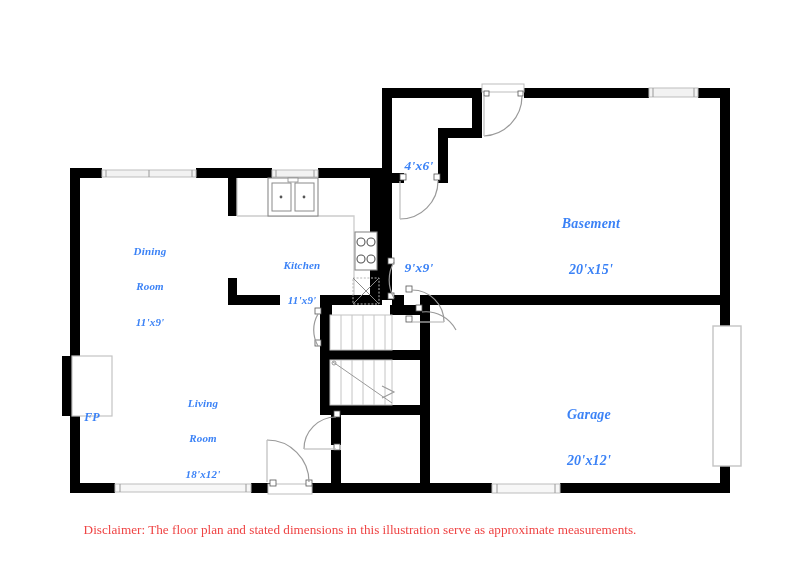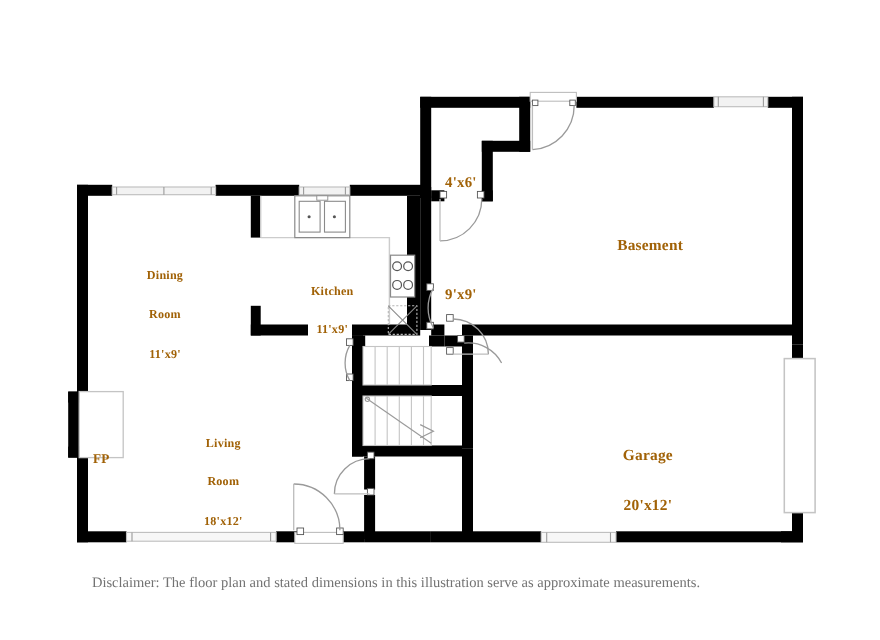--- a/index.html
+++ b/index.html
@@ -25,41 +25,42 @@
     left: 0; top: 0;
     width: 800px;
     height: 582px;
     display: block;
   }
   .room-label {
     position: absolute;
     text-align: center;
     font-family: "Liberation Serif", "DejaVu Serif", serif;
     font-weight: bold;
-    color: #a16207;
+    color: #3b82f6;
     line-height: 1.08;
     white-space: pre;
     letter-spacing: 0.2px;
     user-select: none;
+    font-style: italic;
   }
   .rl-name { display: block; }
   .rl-dim  { display: block; }
   .size-lg { font-size: 14px; }
   .size-md { font-size: 11px; }
   .size-sm { font-size: 13.5px; }
   .size-fp { font-size: 12px; }
   #disclaimer {
     position: absolute;
     left: 0;
     top: 521px;
     width: 720px;
     text-align: center;
     font-family: "Liberation Serif", "DejaVu Serif", serif;
     font-size: 13.2px;
-    color: #737373;
+    color: #ef4444;
     line-height: 1.42;
   }
   #disclaimer .line { display: block; }
 </style>
 </head>
 <body>
 
 <div id="floorplan-root">
 
   <svg class="plan" viewBox="0 0 800 582" xmlns="http://www.w3.org/2000/svg">
@@ -324,20 +325,21 @@
   </div>
 
   <div class="room-label size-md" style="left:153px; top:374px; width:100px;">
     <span class="rl-name">Living</span>
     <span class="rl-name">Room</span>
     <span class="rl-dim">18'x12'</span>
   </div>
 
   <div class="room-label size-lg" style="left:526px; top:186px; width:130px;">
     <span class="rl-name">Basement</span>
+    <span class="rl-dim">20'x15'</span>
   </div>
 
   <div class="room-label size-lg" style="left:524px; top:377px; width:130px;">
     <span class="rl-name">Garage</span>
     <span class="rl-dim">20'x12'</span>
   </div>
 
   <div class="room-label size-sm" style="left:384px; top:130px; width:70px;">
     <span class="rl-dim">4'x6'</span>
   </div>

